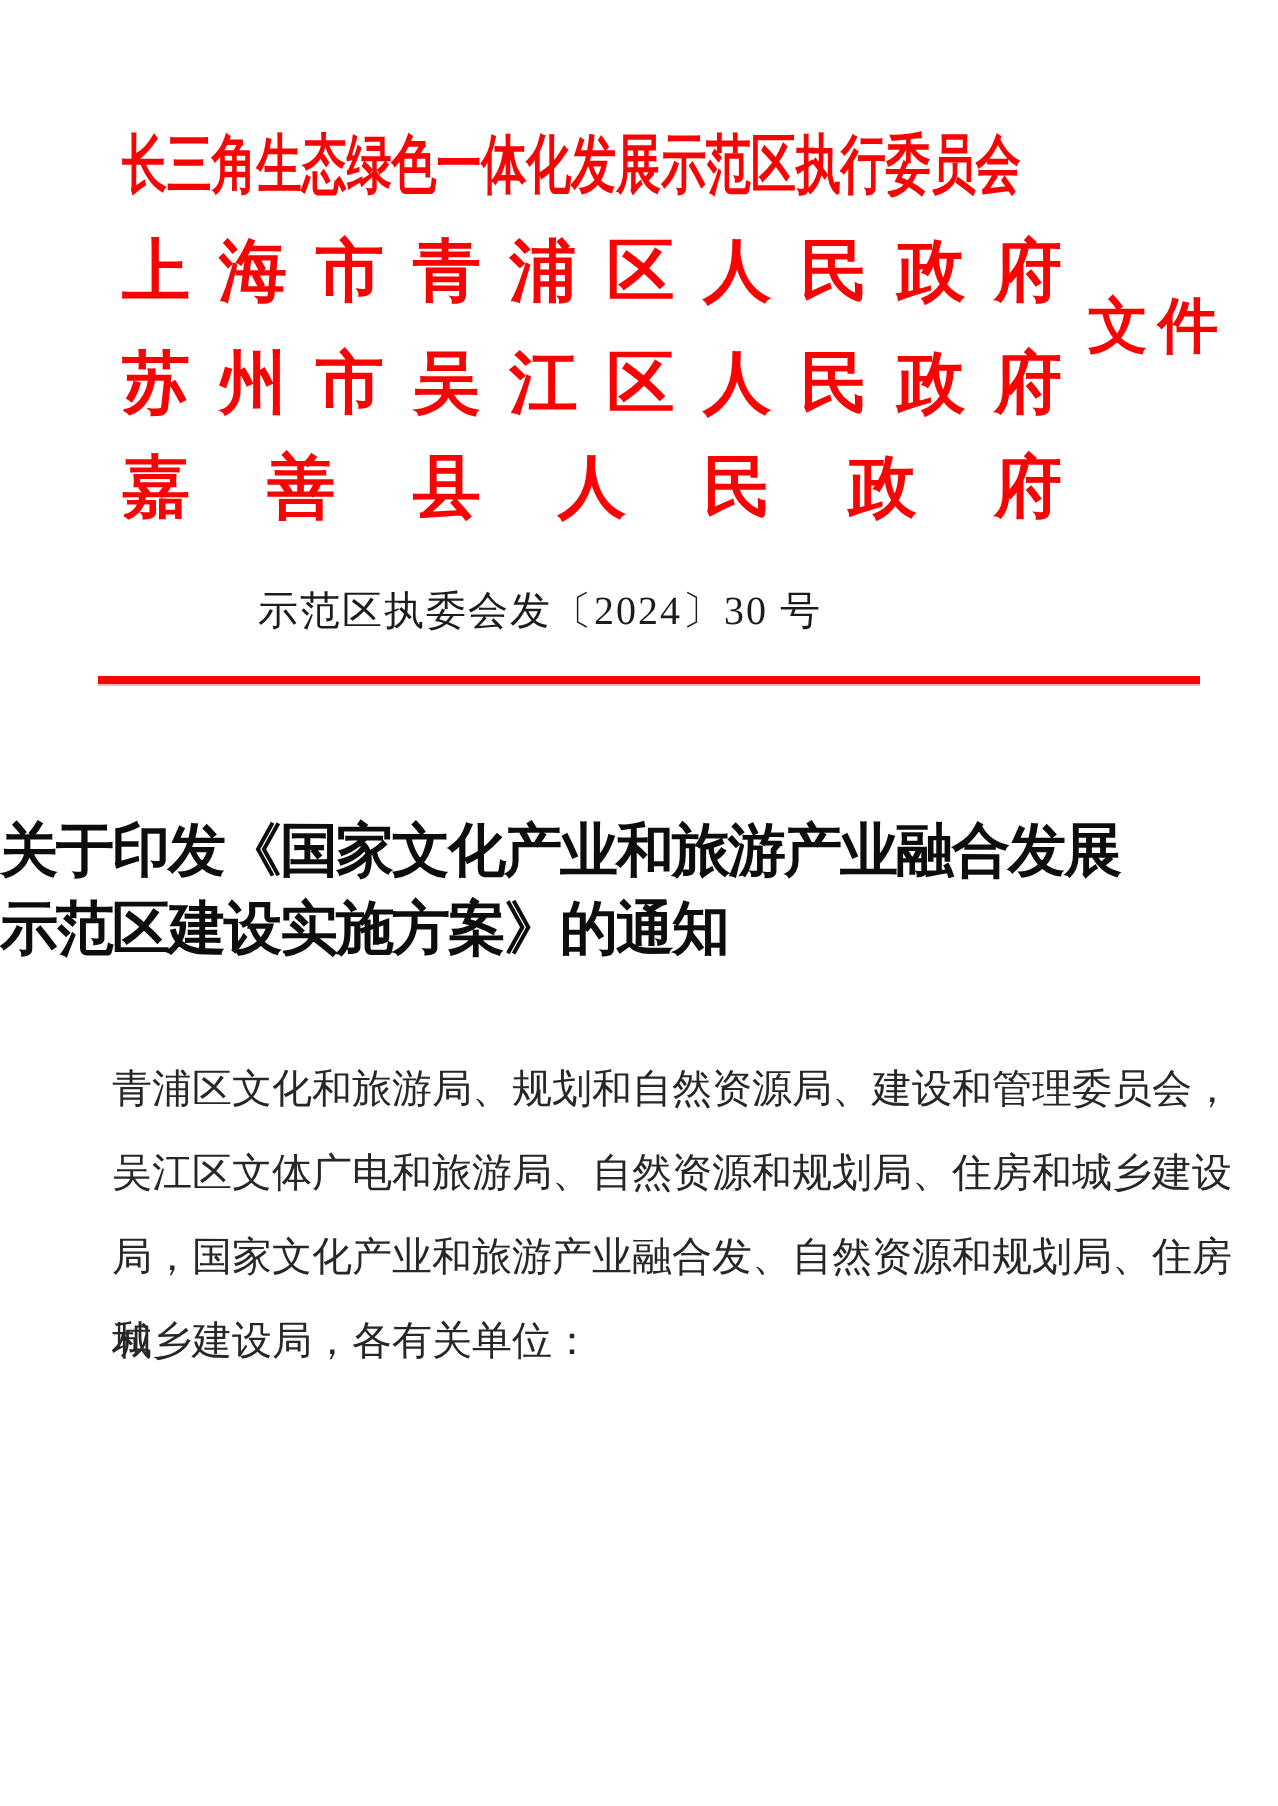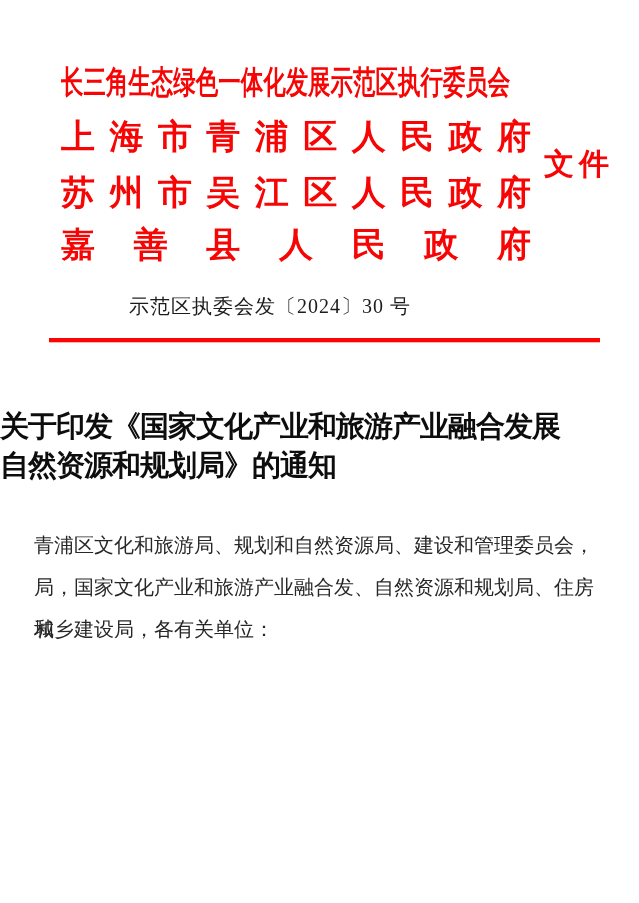--- a/index.html
+++ b/index.html
@@ -93,21 +93,21 @@
     text-align: left;
     font-size: 29px;
     line-height: 39px;
     letter-spacing: -1px;
     font-weight: bold;
     color: #0d0d0d;
   }
   
   .body-text {
     position: absolute;
-    left: 34px;
+    left: 56px;
     top: 524px;
     width: 560px;
     font-size: 20px;
     line-height: 42px;
     color: #272727;
   }
   .body-line {
     height: 42px;
     white-space: nowrap;
     overflow: visible;
@@ -170,22 +170,23 @@
         <span>件</span>
       </div>
 
     <div class="doc-number">示范区执委会发〔2024〕30 号</div>
 
     <div class="red-rule"></div>
   </div>
 
   <h1 class="doc-title">
     <div>关于印发《国家文化产业和旅游产业融合发展</div>
-    <div>自然资源和规划局》的通知</div>
+    <div>示范区建设实施方案》的通知</div>
   </h1>
 
   <div class="body-text">
     <div class="body-line fill">青浦区文化和旅游局、规划和自然资源局、建设和管理委员会，</div>
+    <div class="body-line fill">吴江区文体广电和旅游局、自然资源和规划局、住房和城乡建设</div>
     <div class="body-line fill">局，国家文化产业和旅游产业融合发、自然资源和规划局、住房和</div>
     <div class="body-line">城乡建设局，各有关单位：</div>
   </div>
 
 </div>
 
 </body></html>

